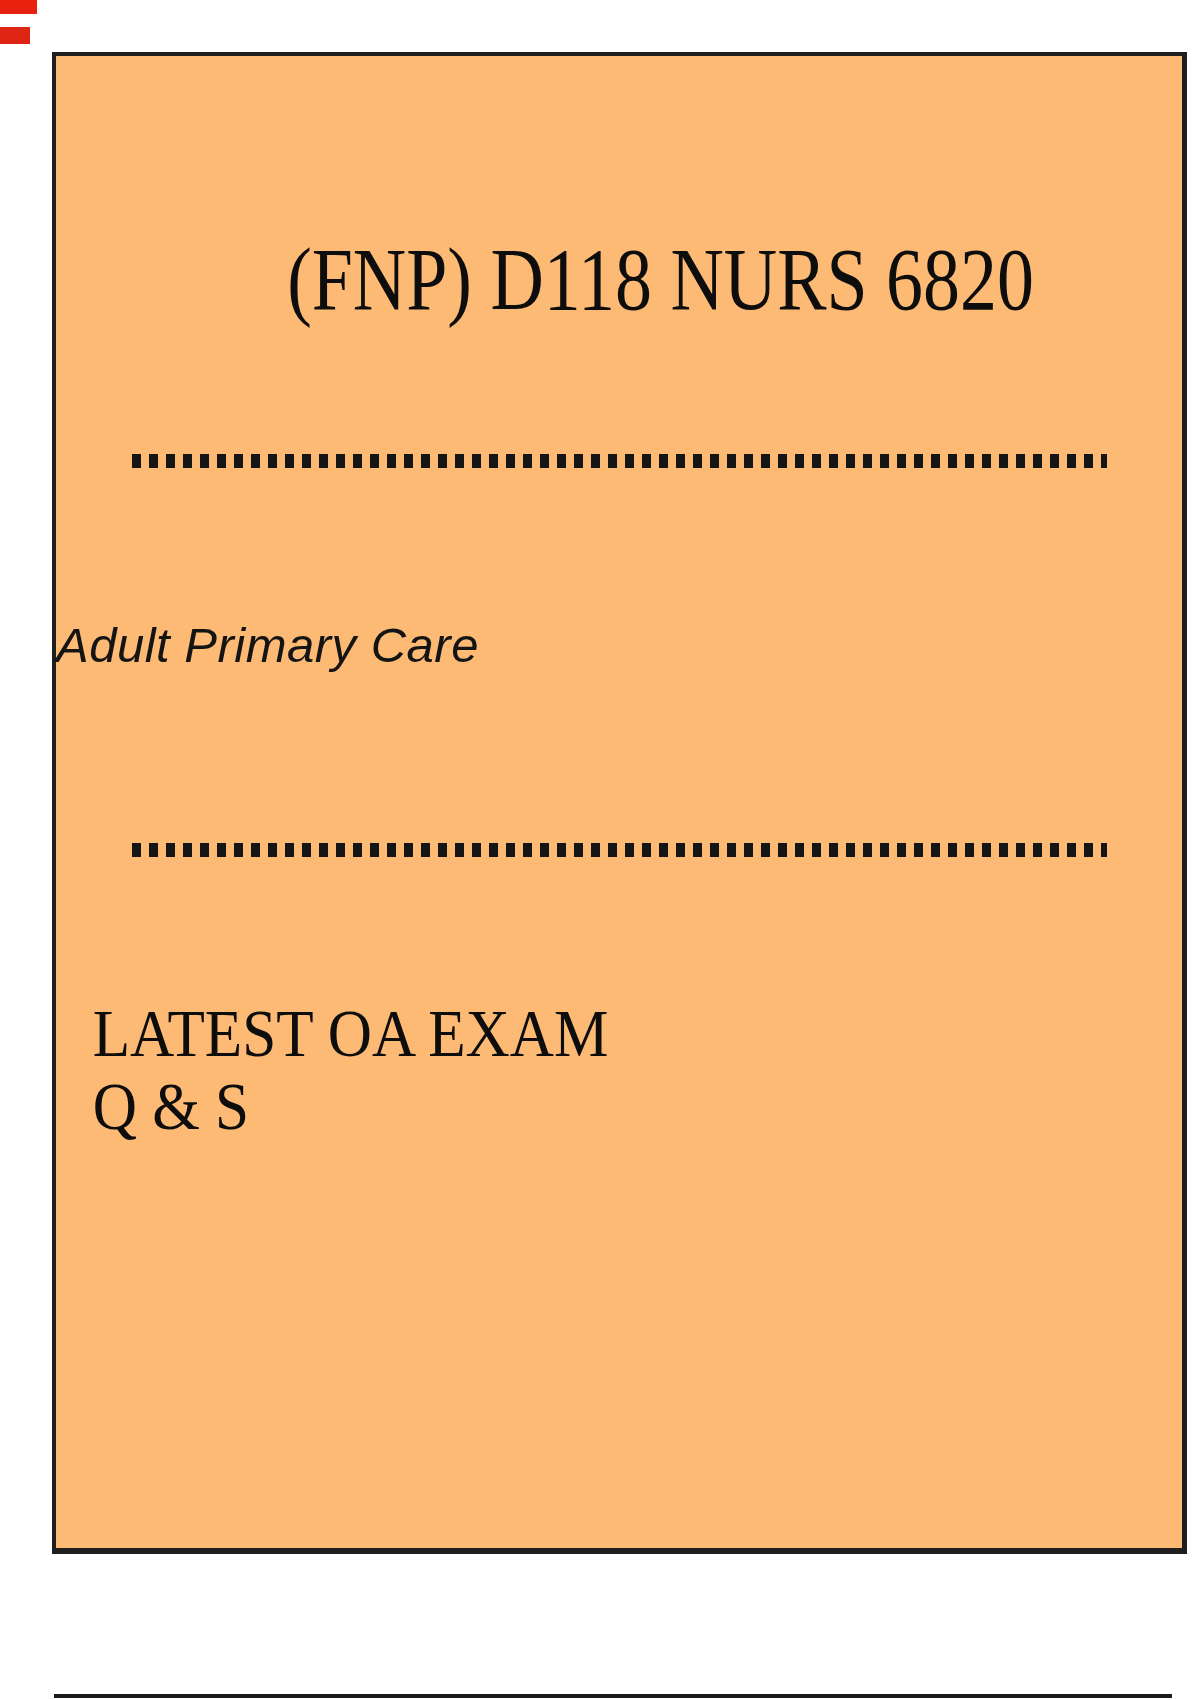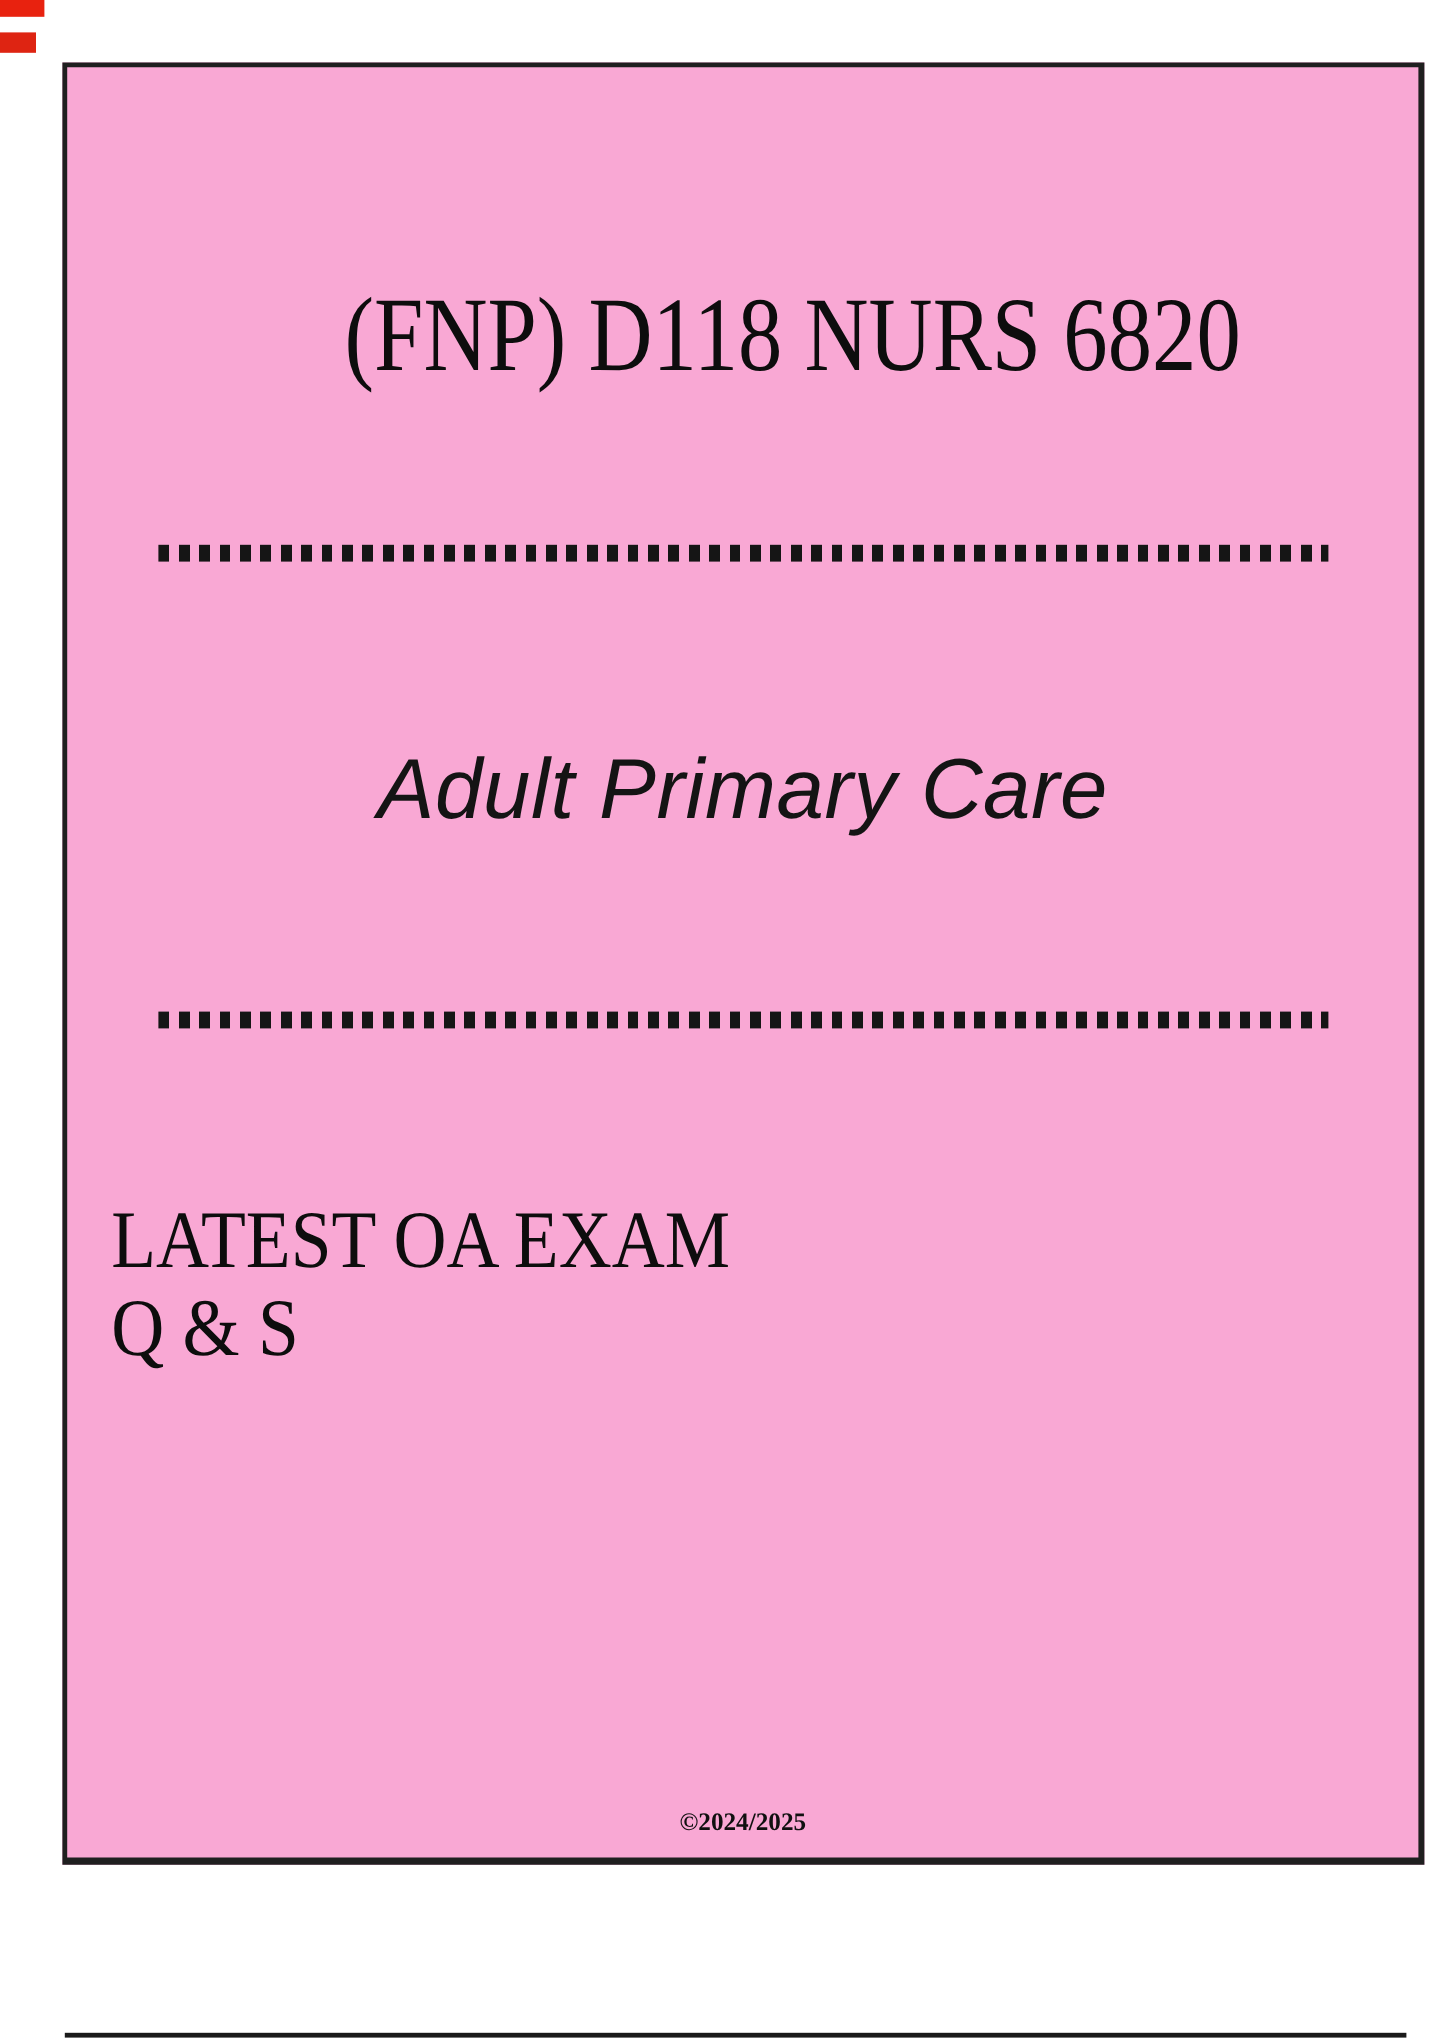--- a/index.html
+++ b/index.html
@@ -32,21 +32,21 @@
   .page-frame {
     position: absolute;
     left: 52px;
     top: 52px;
     width: 1135px;
     height: 1502px;
     box-sizing: border-box;
     border: 4px solid #1f1f1f;
     border-right-width: 5px;
     border-bottom-width: 6px;
-    background: #f9a8d4;
+    background: #fdba74;
   }
   .course-title {
     position: absolute;
     top: 180px;
     left: 0;
     width: 100%;
     text-align: center;
     font-family: "Liberation Serif", serif;
     font-size: 88px;
     line-height: 1;
@@ -65,25 +65,25 @@
     height: 14px;
     background-image: repeating-linear-gradient(to right, #151515 0px, #151515 9px, transparent 9px, transparent 17px);
   }
   .dotted-rule.first { top: 398px; }
   .dotted-rule.second { top: 787px; }
   .subtitle {
     position: absolute;
     top: 560px;
     left: 0;
     width: 100%;
-    text-align: center;
+    text-align: left;
     font-family: "Liberation Sans", sans-serif;
     font-style: italic;
     font-weight: 400;
-    font-size: 71px;
+    font-size: 49px;
     line-height: 1.2;
     letter-spacing: 0.5px;
     color: #141414;
     white-space: nowrap;
   }
   .exam-heading {
     position: absolute;
     top: 941px;
     left: 0;
     width: 100%;
@@ -139,19 +139,18 @@
 
     <div class="dotted-rule second"></div>
 
     <div class="exam-heading">
       <span class="squeeze">
         <span>LATEST OA EXAM</span><br>
         <span>Q &amp; S</span>
       </span>
     </div>
 
-    <div class="copyright">©2024/2025</div>
 
   </div>
 
   <div class="next-page-edge"></div>
 
 </div>
 
 </body></html>

